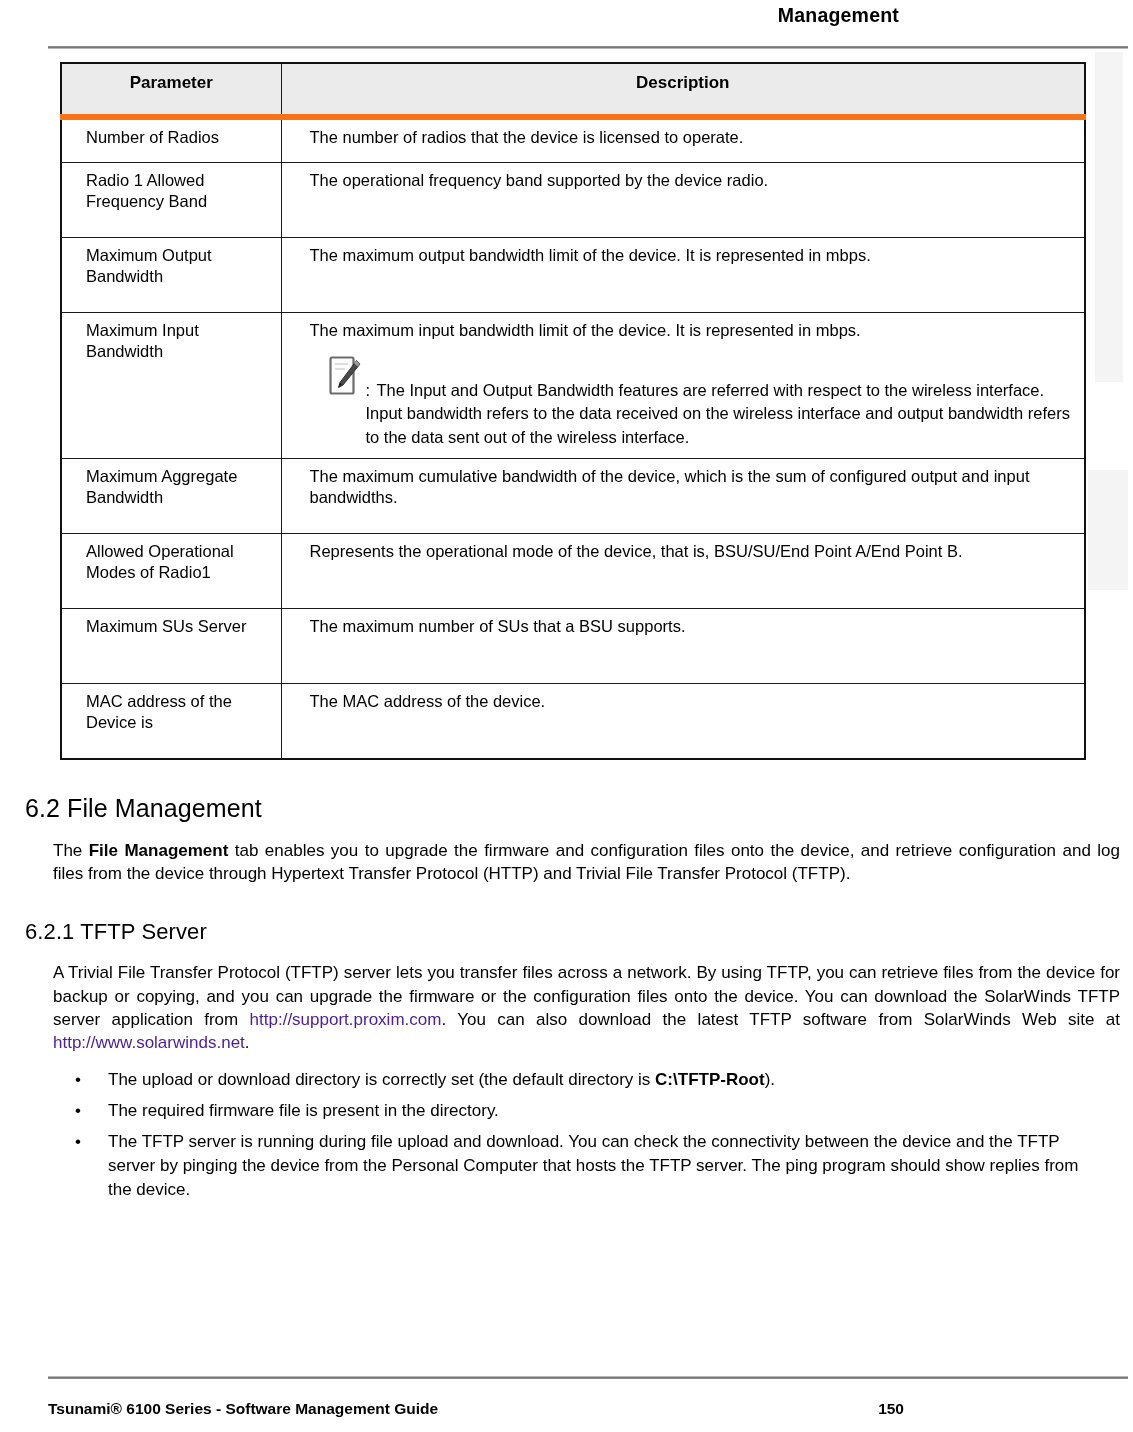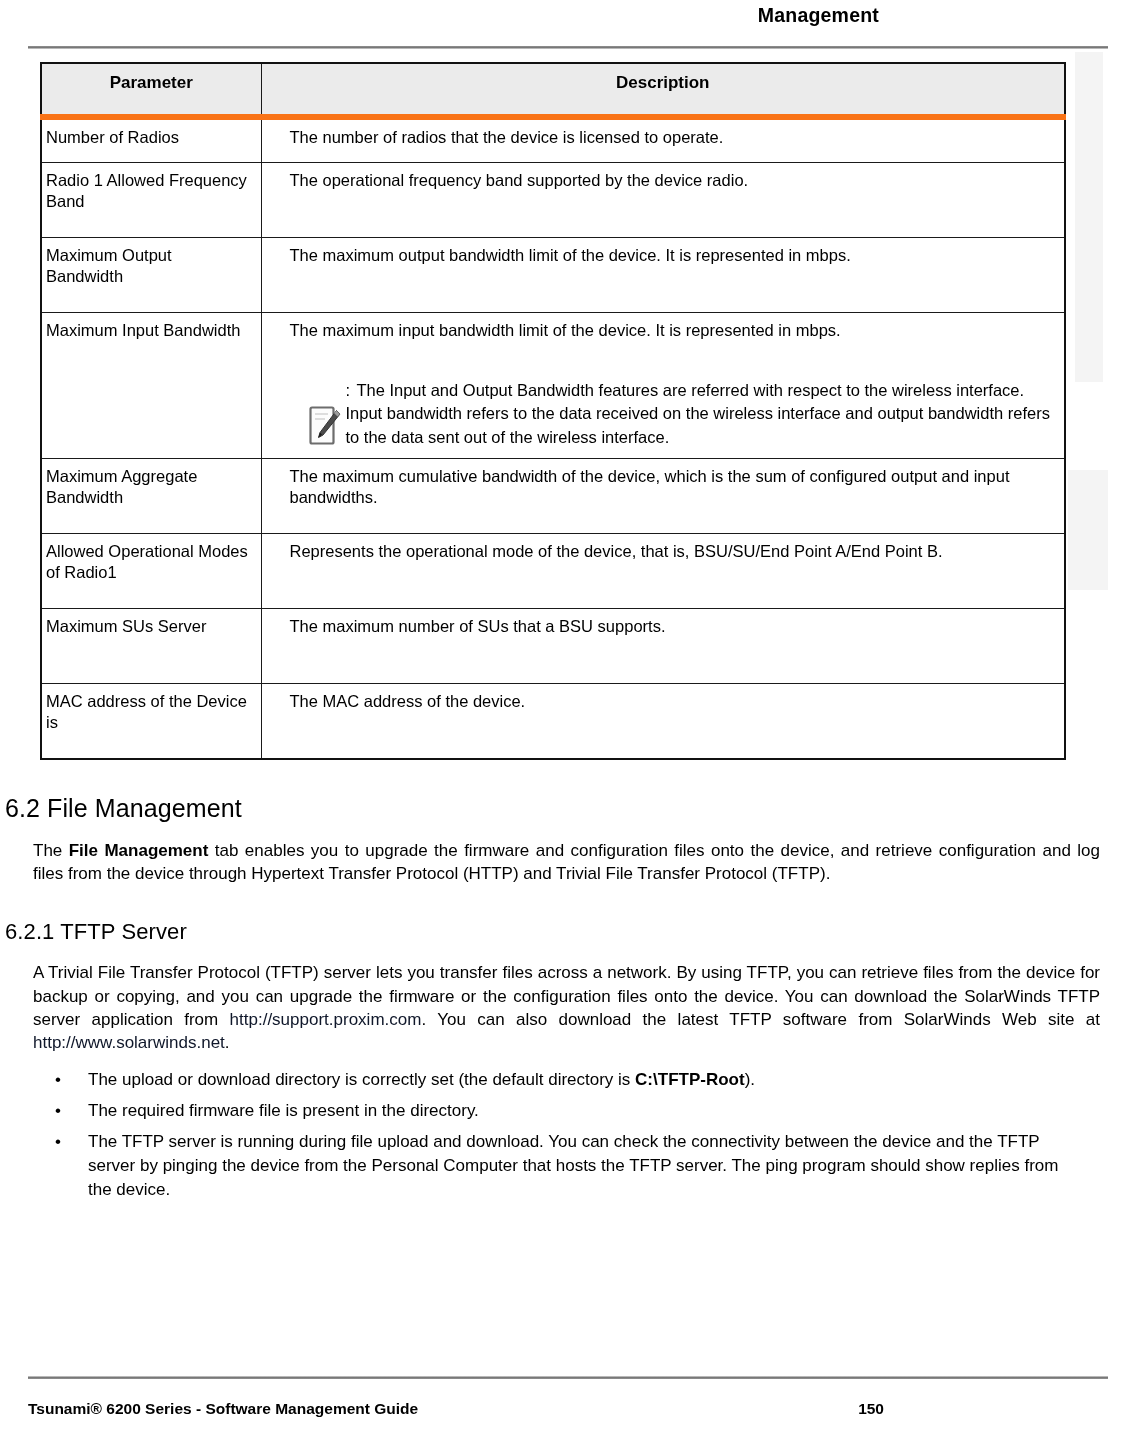--- a/index.html
+++ b/index.html
@@ -14,20 +14,21 @@
     color: #000000;
     position: relative;
     overflow: hidden;
   }
 
   .page {
     position: relative;
     width: 912px;
     height: 1432px;
     box-sizing: border-box;
+    margin-left: 20px;
   }
 
   
   .page-header {
     position: absolute;
     top: 4px;
     left: 0;
     right: 33px;
     text-align: right;
     font-size: 19.5px;
@@ -76,34 +77,34 @@
   table.param-table thead th {
     background: #ebebeb;
     text-align: center;
     font-weight: bold;
     font-size: 17px;
     height: 34px;
     padding: 8px 6px;
     border-bottom: 6px solid #f97316;
   }
   table.param-table td.param-cell {
-    padding-left: 4px;
+    padding-left: 24px;
   }
   table.param-table td.desc-cell {
     padding-left: 28px;
   }
   
   tr.r-short td { height: 26px; }
   tr.r-tall td  { height: 58px; }
 
   .note-block {
     margin-top: 18px;
     margin-left: 18px;
     display: flex;
-    align-items: flex-end;
+    align-items: flex-start;
   }
   .note-icon {
     flex: 0 0 auto;
     width: 34px;
     height: 44px;
     margin-right: 4px;
     margin-top: -4px;
     position: relative;
   }
   .note-icon svg { display: block; }
@@ -131,21 +132,21 @@
   
   p.body {
     font-size: 17px;
     line-height: 1.36;
     margin: 16px 33px 0 33px;
   }
   p.justify { text-align: justify; }
   p.tight { margin-top: 14px; }
 
   a.ext-link {
-    color: #0f172a;
+    color: #4c1d95;
     text-decoration: none;
   }
 
   
   ul.bullets {
     list-style: none;
     margin: 14px 0 0 0;
     padding: 0;
   }
   ul.bullets li {
@@ -284,17 +285,17 @@
       </li>
       <li>
         <span class="bullet-dot">•</span><span>The TFTP server is running during file upload and download. You can check the connectivity between the device and the TFTP server by pinging the device from the Personal Computer that hosts the TFTP server. The ping program should show replies from the device.</span>
       </li>
     </ul>
 
   </div>
 
   <div class="footer-rule"></div>
   <div class="footer">
-    <span>Tsunami® 6200 Series - Software Management Guide</span>
+    <span>Tsunami® 6100 Series - Software Management Guide</span>
     <span>150</span>
   </div>
 
 </div>
 
 </body></html>

